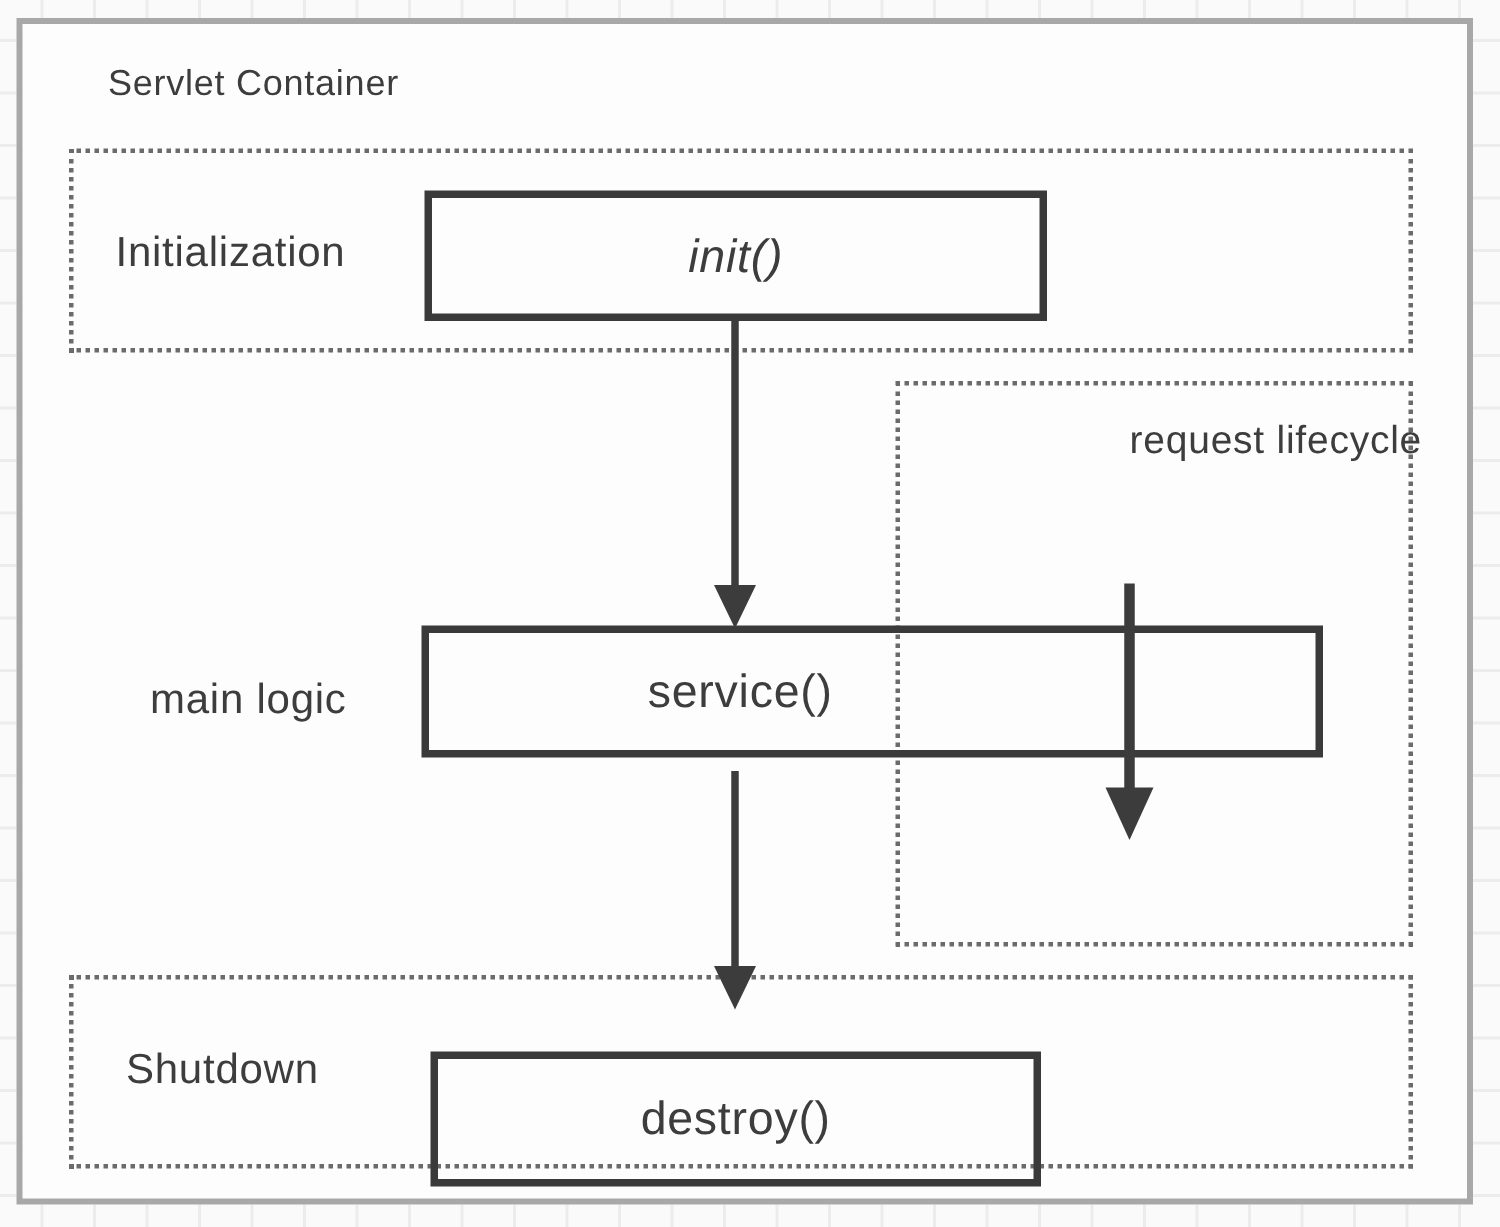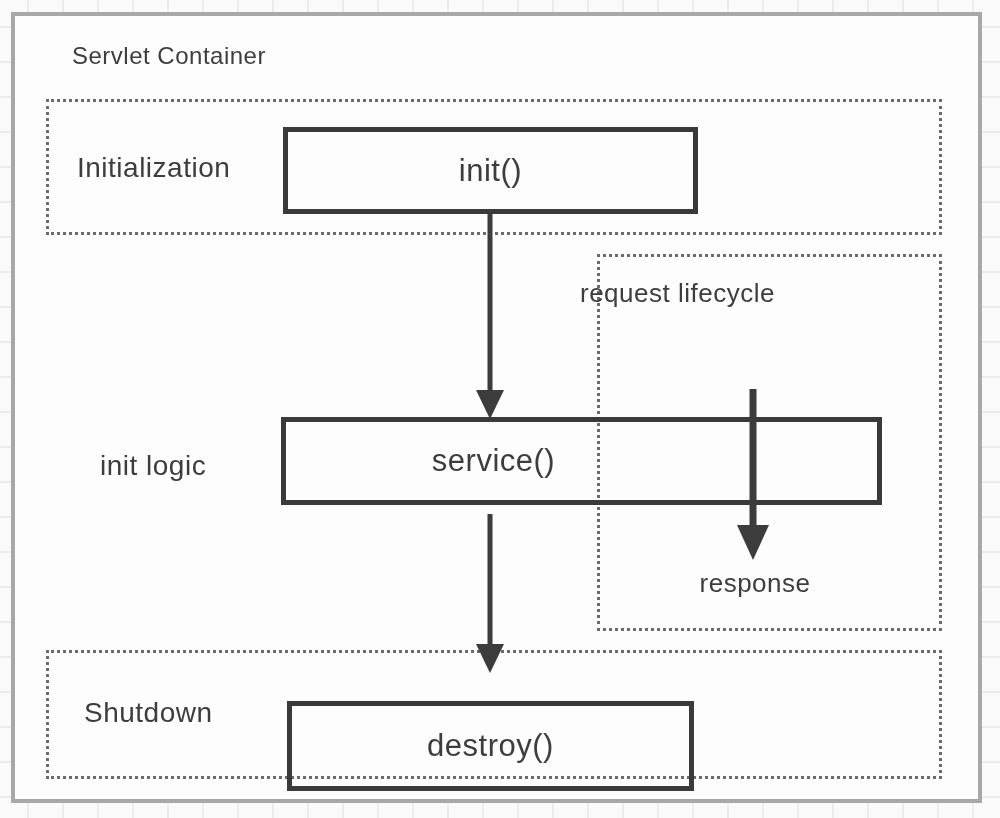--- a/index.html
+++ b/index.html
@@ -39,28 +39,28 @@
   .region-request{left:597px;top:254px;width:345px;height:377px;}
   .region-shutdown{left:46px;top:650px;width:896px;height:129px;}
 
   .method-box{
     position:absolute;box-sizing:border-box;
     border:5px solid #3a3a3a;
     background:transparent;
     display:flex;align-items:center;justify-content:center;
     font-size:31px;color:#3d3d3d;letter-spacing:0.5px;
   }
-  .box-init{left:283px;top:127px;width:415px;height:87px;}
+  .box-init{left:283px;top:127px;width:415px;height:87px;font-style:italic;}
   .box-service{left:281px;top:417px;width:601px;height:88px;justify-content:flex-start;}
   .box-service .method-text{
     position:absolute;left:0;width:415px;text-align:center;
   }
   .box-destroy{left:287px;top:701px;width:407px;height:90px;}
 
-  .req-title{left:580px;top:278px;width:345px;text-align:left;}
+  .req-title{left:603px;top:278px;width:345px;text-align:right;}
   .req-in{left:653px;top:341px;width:200px;text-align:center;}
   .req-out{left:655px;top:568px;width:200px;text-align:center;}
   .lbl-init{left:77px;top:152px;}
   .lbl-main{left:100px;top:450px;}
   .lbl-shutdown{left:84px;top:697px;}
 
   svg.arrows{position:absolute;left:0;top:0;width:1000px;height:818px;pointer-events:none;}
   .arrow-line{stroke:#3c3c3c;fill:none;}
   .arrow-head{fill:#3c3c3c;stroke:none;}
 </style>
@@ -71,25 +71,24 @@
 
   <div class="container"></div>
 
   <div class="lbl title">Servlet Container</div>
 
   <div class="dotted-region region-init"></div>
   <div class="dotted-region region-request"></div>
   <div class="dotted-region region-shutdown"></div>
 
   <div class="lbl phase-label lbl-init">Initialization</div>
-  <div class="lbl phase-label lbl-main">init logic</div>
+  <div class="lbl phase-label lbl-main">main logic</div>
   <div class="lbl phase-label lbl-shutdown">Shutdown</div>
 
   <div class="lbl small-label req-title">request lifecycle</div>
-  <div class="lbl small-label req-out">response</div>
 
   <div class="method-box box-init">
     <span class="method-text">init()</span>
   </div>
   <div class="method-box box-service">
     <span class="method-text">service()</span>
   </div>
   <div class="method-box box-destroy">
     <span class="method-text">destroy()</span>
   </div>

